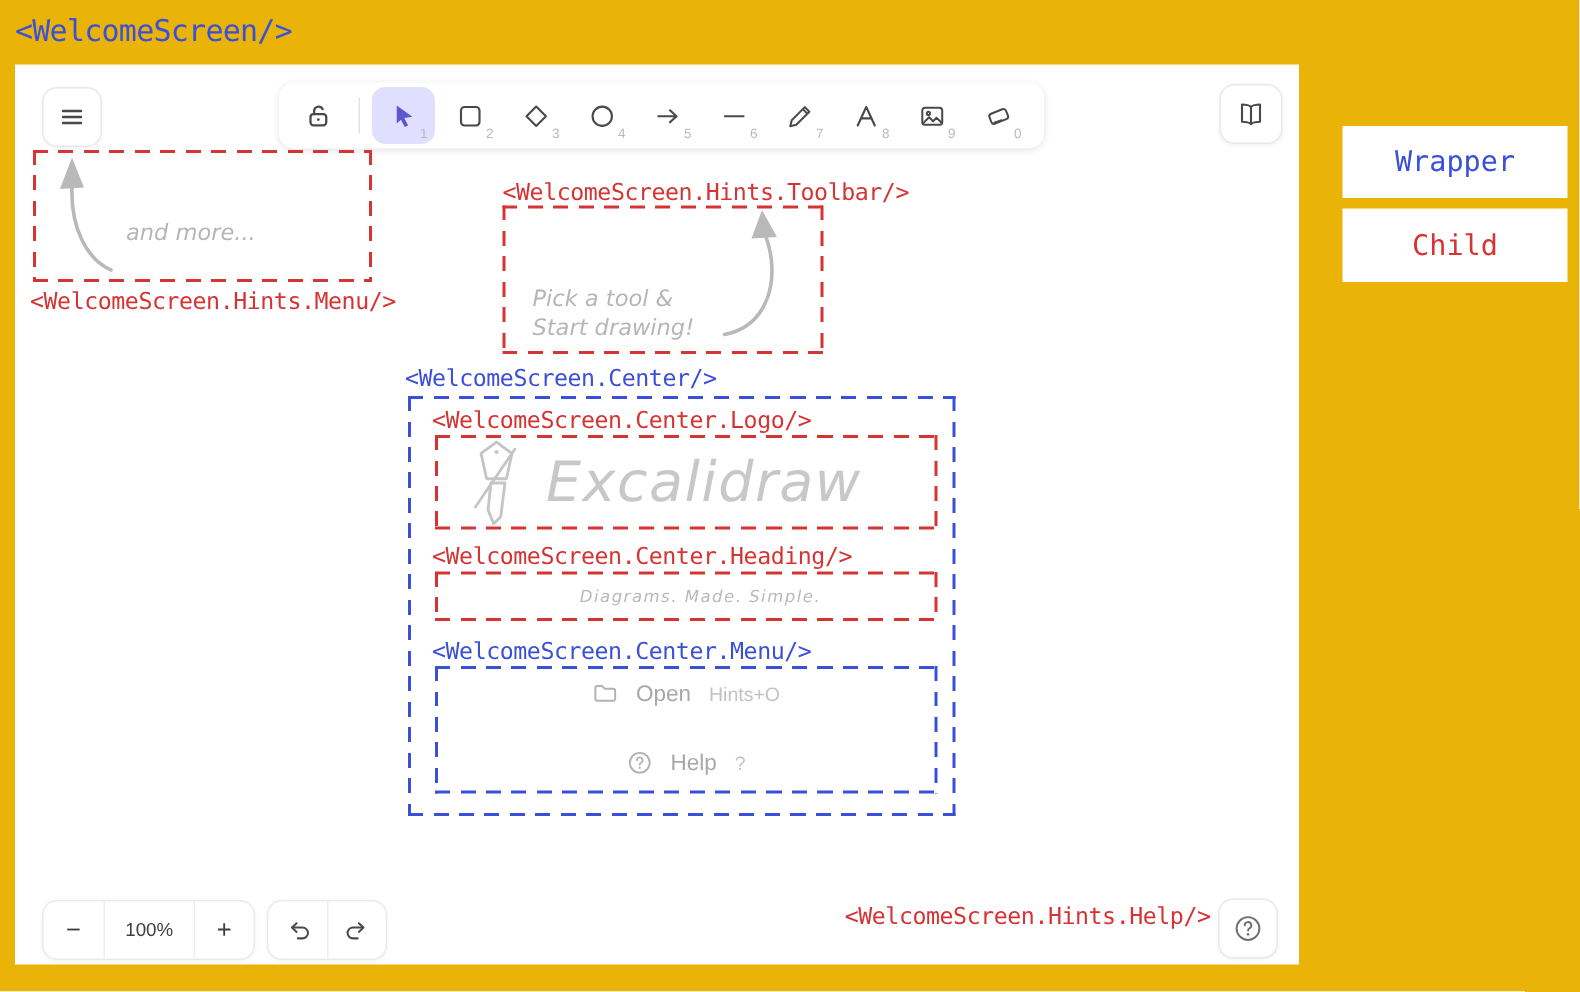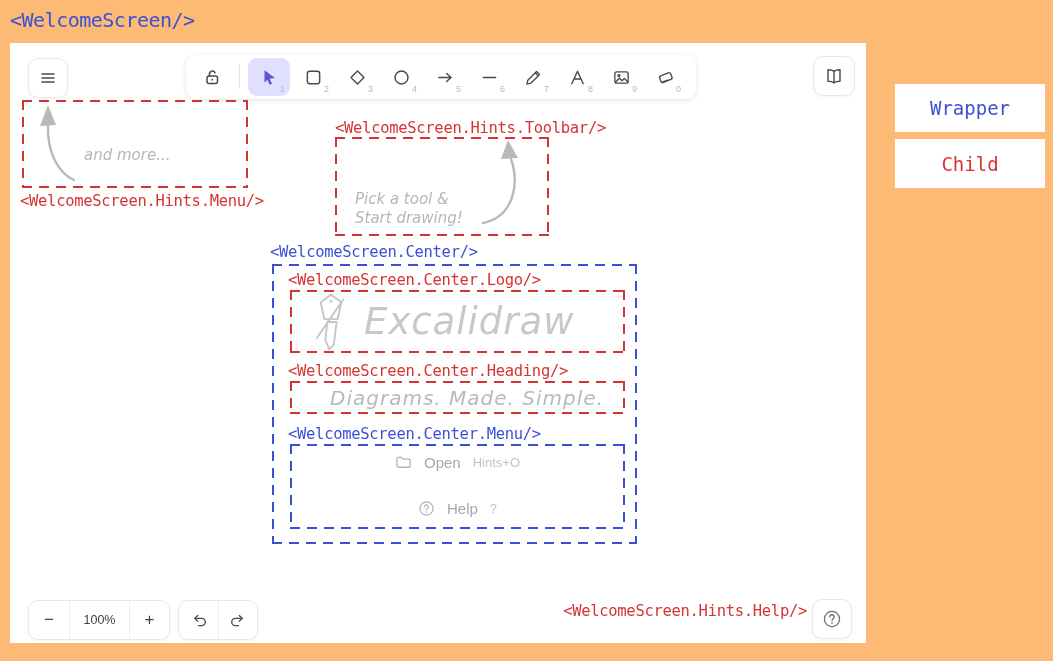--- a/index.html
+++ b/index.html
@@ -8,21 +8,21 @@
     --violet:#5b57d1;
     --violet-bg:#e0dfff;
     --hint:#b6b6b6;
     --icon:#494949;
     --btn-border:#e8e8ee;
     --faint:#c6c6c6;
   }
   *{margin:0;padding:0;box-sizing:border-box;}
   html,body{background:#fff;}
   .stage{
-    position:relative;width:1053px;height:661px;background:#fdba74;overflow:hidden;
+    position:relative;width:1053px;height:661px;background:#eab308;overflow:hidden;
     font-family:"Liberation Sans",sans-serif;
   }
   .mono{font-family:"DejaVu Sans Mono","Liberation Mono",monospace;white-space:nowrap;}
   .lbl{font-size:15.5px;letter-spacing:-0.3px;position:absolute;}
   .lbl.blue{color:var(--blue);}
   .lbl.red{color:var(--red);}
 
   
   .dashbox{
     position:absolute;
@@ -69,21 +69,21 @@
   }
   .hint-arrow{position:absolute;left:0;top:0;}
 
   
   .logo-text{
     font-family:"DejaVu Sans",sans-serif;font-style:italic;color:#c8c8c8;
     font-size:37px;letter-spacing:1px;white-space:nowrap;
   }
   .heading-text{
     font-family:"DejaVu Sans",sans-serif;font-style:italic;color:#b9b9b9;
-    font-size:20px;letter-spacing:1px;white-space:nowrap;margin-left:19px;
+    font-size:11px;letter-spacing:1px;white-space:nowrap;margin-left:19px;
   }
   .wmenu{display:flex;flex-direction:column;justify-content:space-between;padding:8px 2px 10px 2px;align-items:center;}
   .wmenu-row{
     display:flex;align-items:center;gap:12px;padding:2px 12px;border-radius:8px;cursor:pointer;
     color:#a8a8a8;font-size:15px;
   }
   .wmenu-row .shortcut{margin-left:auto;color:#c3c3c3;font-size:13px;}
 
   
   .footer-group{

